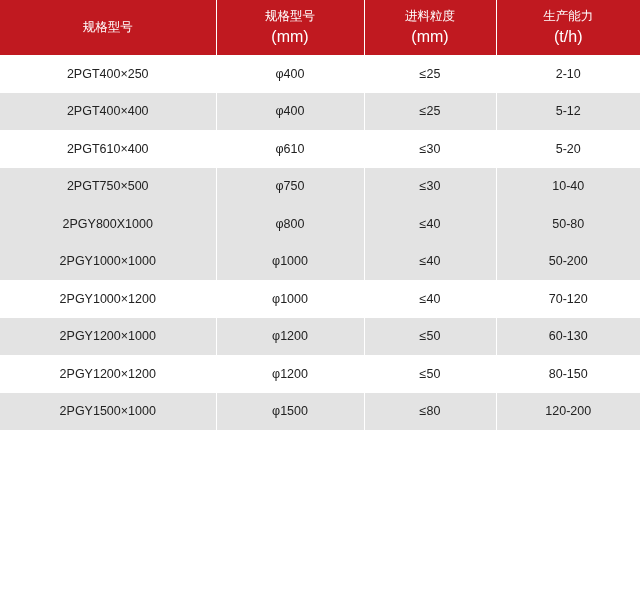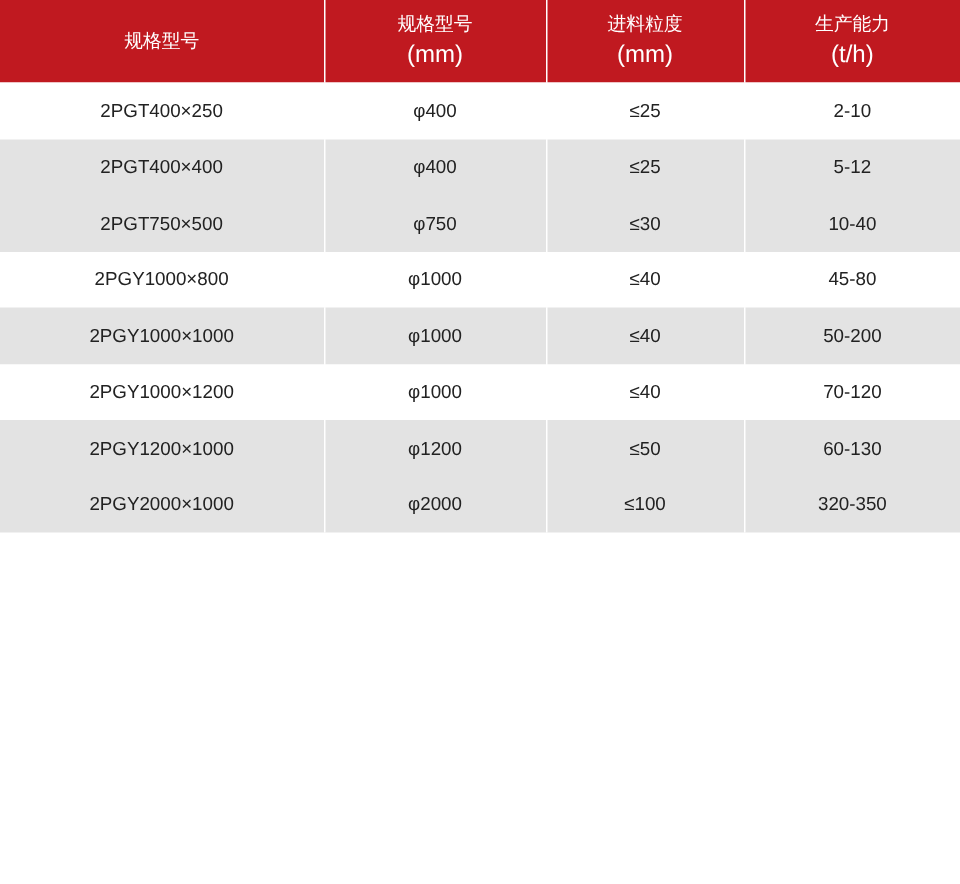--- a/index.html
+++ b/index.html
@@ -95,50 +95,62 @@
       <td>φ400</td>
       <td>≤25</td>
       <td>2-10</td>
     </tr>
     <tr class="even">
       <td>2PGT400×400</td>
       <td>φ400</td>
       <td>≤25</td>
       <td>5-12</td>
     </tr>
+    <tr class="odd">
+      <td>2PGT610×400</td>
+      <td>φ610</td>
+      <td>≤30</td>
+      <td>5-20</td>
+    </tr>
     <tr class="even">
       <td>2PGT750×500</td>
       <td>φ750</td>
       <td>≤30</td>
       <td>10-40</td>
     </tr>
-    <tr class="odd">
-      <td>2PGY1000×800</td>
-      <td>φ1000</td>
+    <tr class="even">
+      <td>2PGY800X1000</td>
+      <td>φ800</td>
       <td>≤40</td>
-      <td>45-80</td>
+      <td>50-80</td>
     </tr>
     <tr class="even">
       <td>2PGY1000×1000</td>
       <td>φ1000</td>
       <td>≤40</td>
       <td>50-200</td>
     </tr>
     <tr class="odd">
       <td>2PGY1000×1200</td>
       <td>φ1000</td>
       <td>≤40</td>
       <td>70-120</td>
     </tr>
     <tr class="even">
       <td>2PGY1200×1000</td>
       <td>φ1200</td>
       <td>≤50</td>
       <td>60-130</td>
     </tr>
+    <tr class="odd">
+      <td>2PGY1200×1200</td>
+      <td>φ1200</td>
+      <td>≤50</td>
+      <td>80-150</td>
+    </tr>
     <tr class="even">
-      <td>2PGY2000×1000</td>
-      <td>φ2000</td>
-      <td>≤100</td>
-      <td>320-350</td>
+      <td>2PGY1500×1000</td>
+      <td>φ1500</td>
+      <td>≤80</td>
+      <td>120-200</td>
     </tr>
   </tbody>
 </table>
 
 </body></html>

